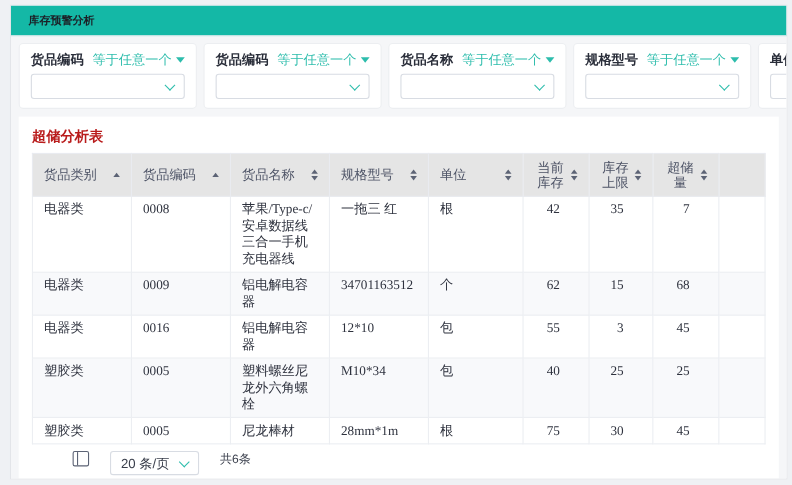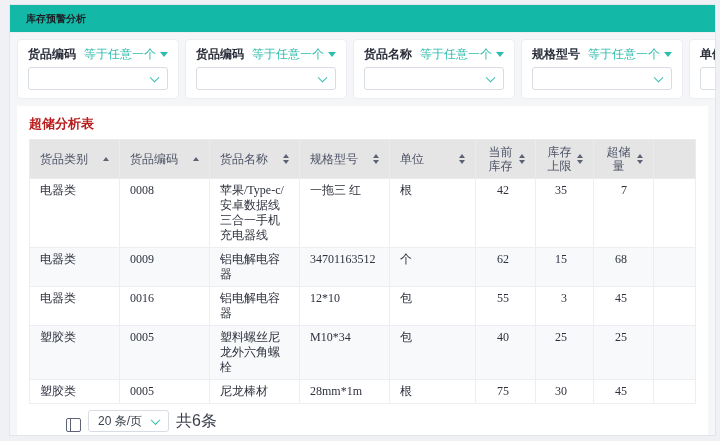--- a/index.html
+++ b/index.html
@@ -69,34 +69,34 @@
   .sort { display:inline-flex; flex-direction:column; gap:2px; flex:0 0 auto; }
   .tri-up {
     width:0; height:0; border-left:3.5px solid transparent;
     border-right:3.5px solid transparent; border-bottom:4.5px solid #5c6375;
   }
   .tri-dn {
     width:0; height:0; border-left:3.5px solid transparent;
     border-right:3.5px solid transparent; border-top:4.5px solid #5c6375;
   }
   
-  .pagination { display:flex; align-items:flex-end; gap:7px; margin:6px 0 2px;padding-left:37px; }
+  .pagination { display:flex; align-items:flex-start; gap:19px; margin:6px 0 2px;padding-left:37px; }
   .pg-icon {
     width:15px; height:14px; border:1px solid #5c6375; border-radius:2px;
     display:inline-flex; align-items:stretch; cursor:pointer; background:#fff;
   }
   .pg-icon-inner { width:4px; border-right:1px solid #5c6375; }
   .page-size-select {
     display:inline-flex; align-items:center; gap:10px;
     border:1px solid #d8dce3; border-radius:3px; background:#fff;
     padding:3px 9px 3px 9px; font-size:12px; color:#3a3f4c; cursor:pointer;
     position:relative; line-height:14px;
   }
   .page-size-select .chev { position:static; transform:rotate(45deg) translate(-1px,-1px); }
-  .total { font-size:16px; color:#3a3f4c; }
+  .total { font-size:11px; color:#3a3f4c; }
 </style>
 </head>
 <body>
 
 <div class="card">
   <div class="title-bar">库存预警分析</div>
   <div class="content">
 
     <div class="filters" id="filters">
         <div class="filter-card">

